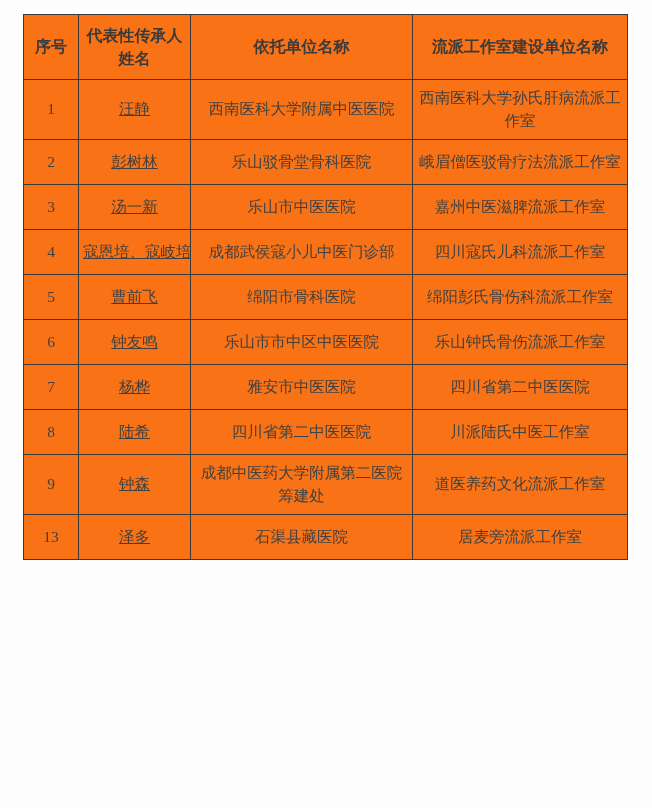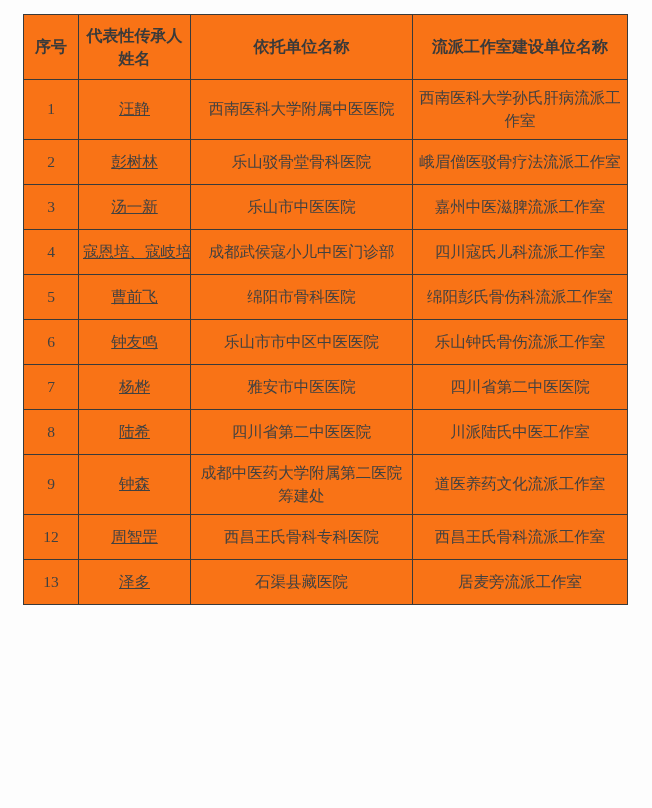--- a/index.html
+++ b/index.html
@@ -112,26 +112,20 @@
         <td class="c-unit">四川省第二中医医院</td>
         <td class="c-studio">川派陆氏中医工作室</td>
       </tr>
       <tr class="row-tall">
         <td class="c-no">9</td>
         <td class="c-name">钟森</td>
         <td class="c-unit">成都中医药大学附属第二医院筹建处</td>
         <td class="c-studio">道医养药文化流派工作室</td>
       </tr>
       <tr class="row-normal">
-        <td class="c-no">12</td>
-        <td class="c-name">周智罡</td>
-        <td class="c-unit">西昌王氏骨科专科医院</td>
-        <td class="c-studio">西昌王氏骨科流派工作室</td>
-      </tr>
-      <tr class="row-normal">
         <td class="c-no">13</td>
         <td class="c-name">泽多</td>
         <td class="c-unit">石渠县藏医院</td>
         <td class="c-studio">居麦旁流派工作室</td>
       </tr>
     </tbody>
   </table>
 </div>
 
 </body></html>

